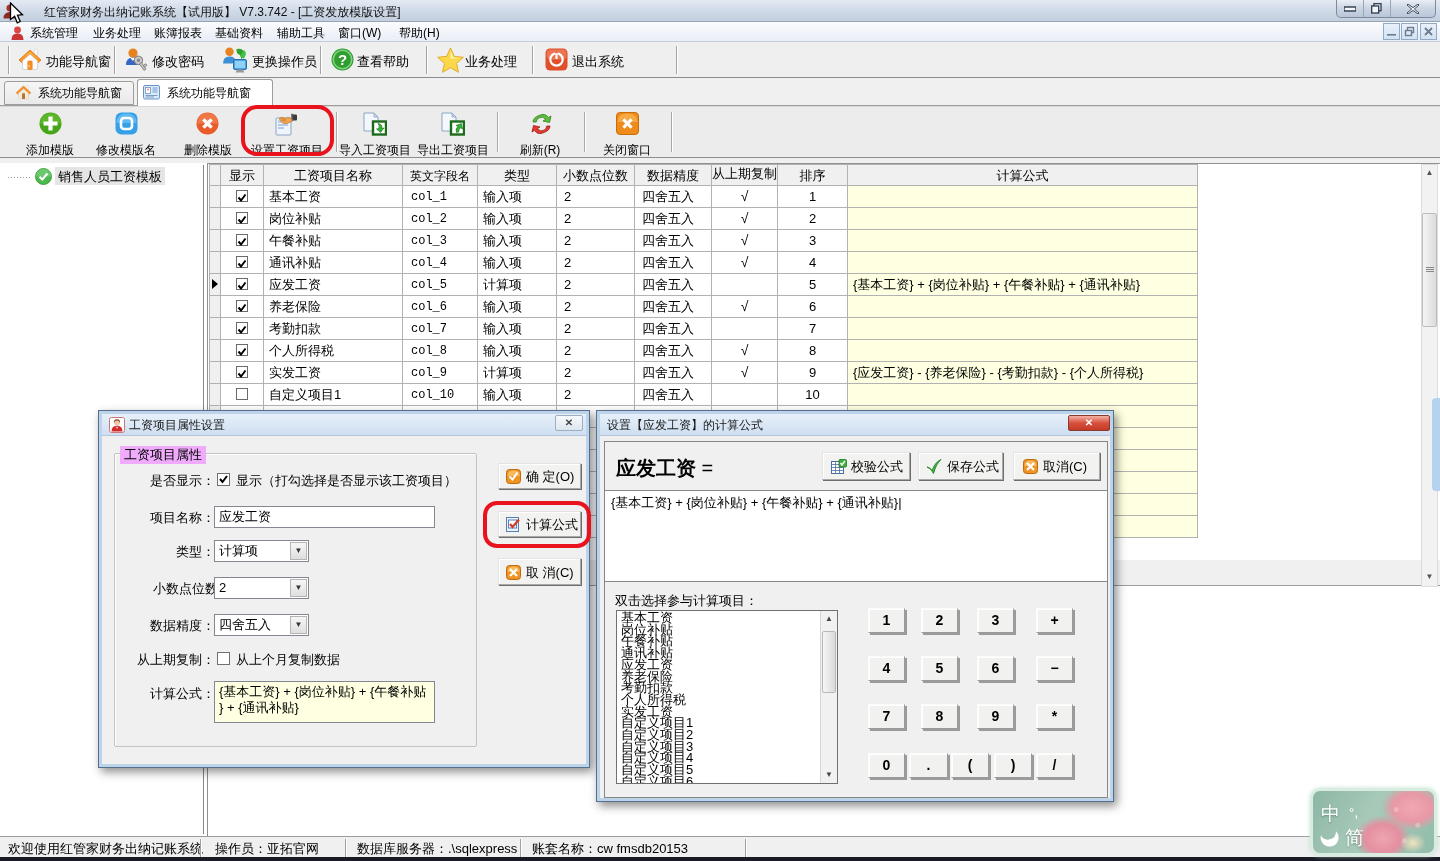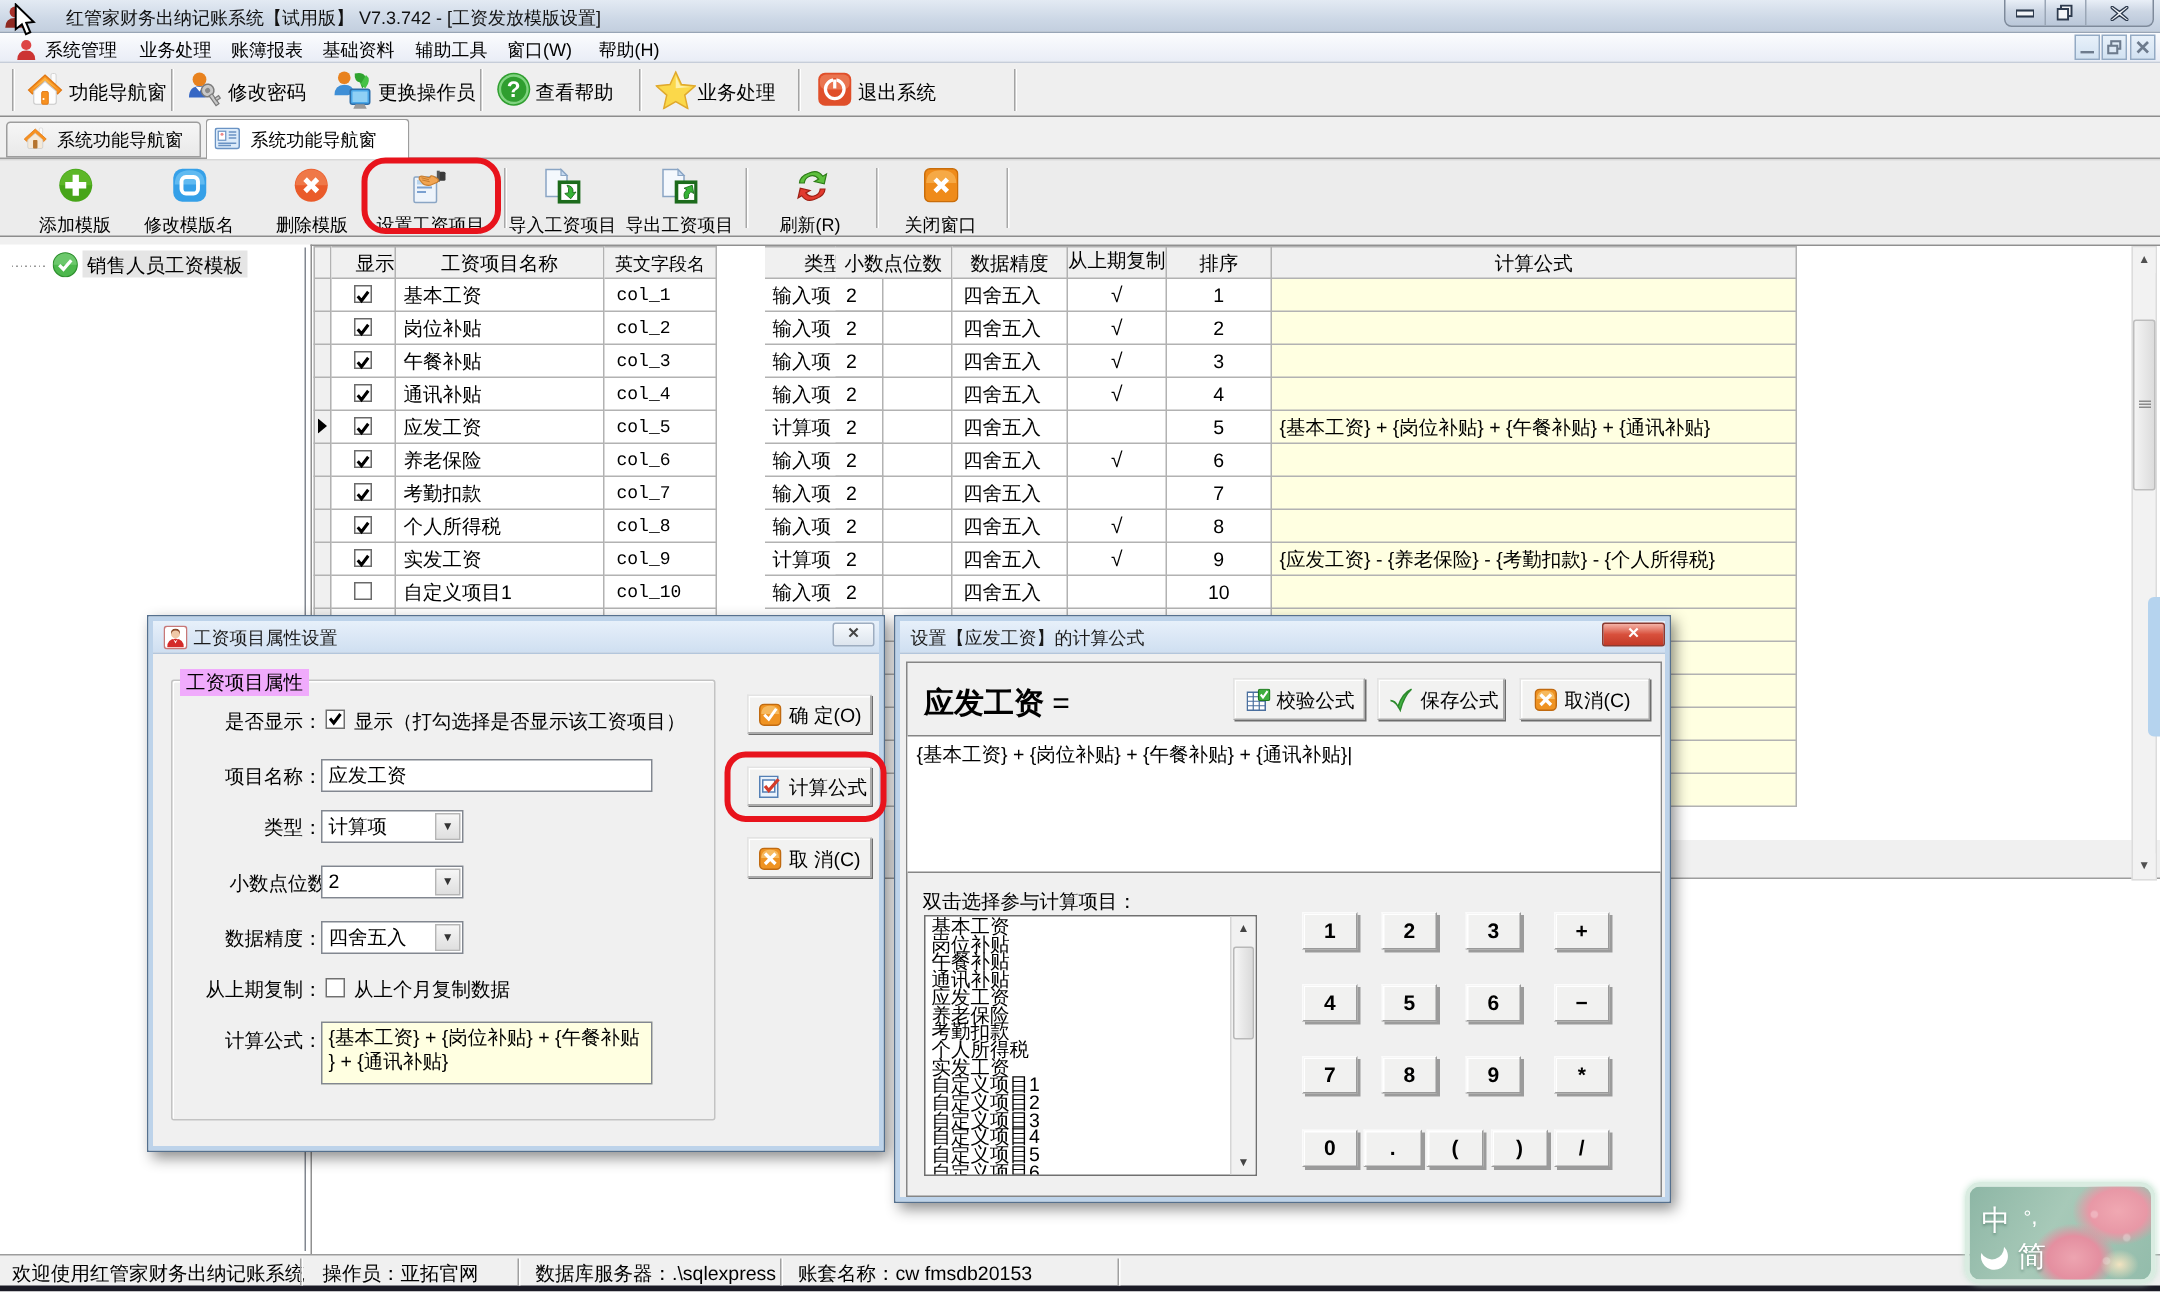--- a/index.html
+++ b/index.html
@@ -56,21 +56,21 @@
 
 #grid { left:206px; top:158px; width:1234px; height:429px; }
 .gridrow { position:absolute; left:3px; width:1212px; height:22px; }
 .cell { position:absolute; top:0; height:22px; border-right:1px solid #b2b2b2; border-bottom:1px solid #b2b2b2;
   font-size:13px; overflow:hidden; white-space:nowrap; }
 .hdr { background:#f0f0f0; text-align:center; line-height:21px; }
 .c-ind { left:0; width:12px; background:#f0f0f0; }
 .c-show { left:12px; width:43px; text-align:center; }
 .c-name { left:55px; width:139px; padding-left:5px; line-height:21px; }
 .c-eng { left:194px; width:75px; padding-left:8px; line-height:22px; font-family:"Liberation Mono",monospace; font-size:12px; }
-.c-type { left:269px; width:79px; padding-left:5px; line-height:21px;margin-left:32px; }
+.c-type { left:269px; width:79px; padding-left:5px; line-height:21px; }
 .c-dec { left:348px; width:78px; padding-left:7px; line-height:22px; }
 .c-prec { left:426px; width:77px; padding-left:7px; line-height:21px; }
 .c-copy { left:503px; width:66px; text-align:center; line-height:20px; }
 .c-sort { left:569px; width:70px; text-align:center; line-height:22px; }
 .c-formula { left:639px; width:350px; background:#ffffe1; padding-left:5px; line-height:21px; }
 .cb { display:inline-block; width:12px; height:12px; border:1px solid #6a6a6a; background:#fff; margin-top:4px; }
 
 #vsb { left:1421px; top:164px; width:17px; height:423px; background:#f2f2f2; border:1px solid #dcdcdc; }
 .sbarrow { position:absolute; left:0; width:15px; height:17px; background:#f2f2f2; color:#505050; font-size:8px; text-align:center; line-height:16px; }
 #vsbthumb { position:absolute; left:0; top:48px; width:15px; height:114px; background:linear-gradient(90deg,#f4f4f4,#dcdcdc); border:1px solid #bdbdbd; border-radius:2px; }
@@ -320,21 +320,21 @@
 <div class="abs" style="left:35px;top:168px" id="icon-check"><svg width="17" height="17" viewBox="0 0 17 17">
 <circle cx="8.5" cy="8.5" r="8" fill="#4db84d" stroke="#2e8f2e" stroke-width="0.8"></circle>
 <path d="M8.5 0.8 A7.7 7.7 0 0 1 16.2 8.5 L0.8 8.5 A7.7 7.7 0 0 1 8.5 0.8" fill="#74cc74" opacity="0.8"></path>
 <path d="M4.5 8.7 L7.3 11.5 L12.5 5.5" stroke="#fff" stroke-width="2.2" fill="none"></path>
     </svg></div>
 <div class="abs treelabel">销售人员工资模板</div>
 
 <div class="abs" id="grid">
 <div class="gridrow" style="top:6px">
 <div class="cell hdr c-ind" style="border-top:1px solid #b2b2b2;border-left:1px solid #b2b2b2"></div>
-<div class="cell hdr c-show" style="border-top:1px solid #b2b2b2;padding-left:0;text-align:right;font-family:'Liberation Sans',sans-serif">显示</div>
+<div class="cell hdr c-show" style="border-top:1px solid #b2b2b2;padding-left:0;text-align:center;font-family:'Liberation Sans',sans-serif">显示</div>
 <div class="cell hdr c-name" style="border-top:1px solid #b2b2b2;padding-left:0;text-align:center;font-family:'Liberation Sans',sans-serif">工资项目名称</div>
 <div class="cell hdr c-eng" style="border-top:1px solid #b2b2b2;padding-left:0;text-align:center;font-family:'Liberation Sans',sans-serif">英文字段名</div>
 <div class="cell hdr c-type" style="border-top:1px solid #b2b2b2;padding-left:0;text-align:center;font-family:'Liberation Sans',sans-serif">类型</div>
 <div class="cell hdr c-dec" style="border-top:1px solid #b2b2b2;padding-left:0;text-align:center;font-family:'Liberation Sans',sans-serif">小数点位数</div>
 <div class="cell hdr c-prec" style="border-top:1px solid #b2b2b2;padding-left:0;text-align:center;font-family:'Liberation Sans',sans-serif">数据精度</div>
 <div class="cell hdr c-copy" style="border-top:1px solid #b2b2b2;padding-left:0;text-align:center;font-family:Liberation Mono, monospace">从上期复制</div>
 <div class="cell hdr c-sort" style="border-top:1px solid #b2b2b2;padding-left:0;text-align:center;font-family:'Liberation Sans',sans-serif">排序</div>
 <div class="cell hdr c-formula" style="border-top:1px solid #b2b2b2;padding-left:0;text-align:center;background:#f0f0f0;font-family:'Liberation Sans',sans-serif">计算公式</div>
 </div>
 <div class="gridrow" style="top:28px">

